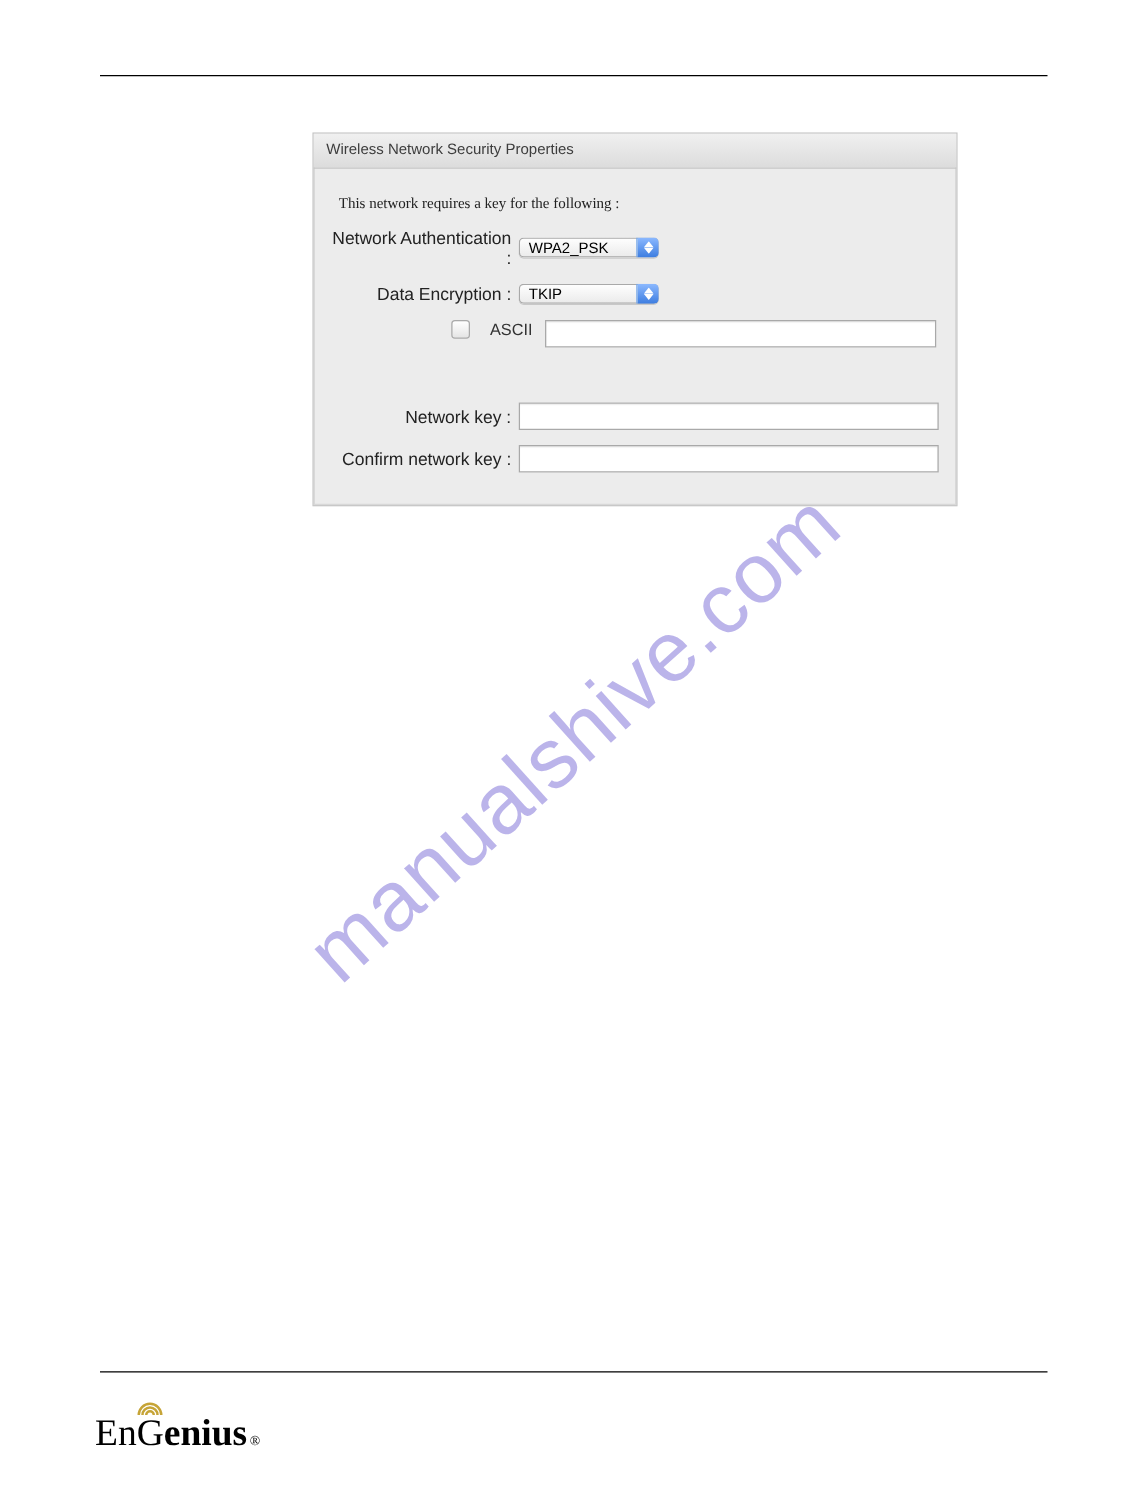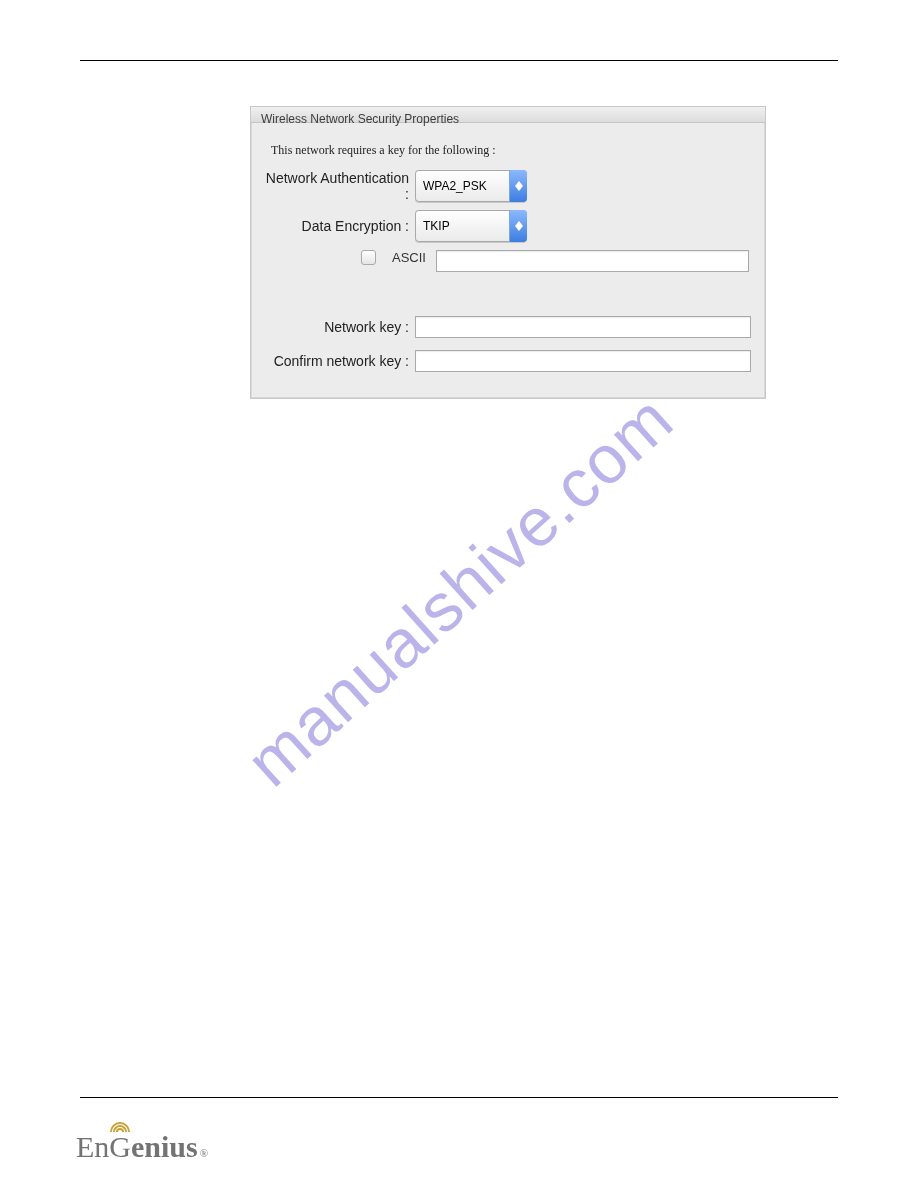--- a/index.html
+++ b/index.html
@@ -28,21 +28,21 @@
       left: 250px;
       top: 106px;
       width: 516px;
       background: #ececec;
       border: 1px solid #c8c8c8;
       box-shadow: 0 0 0 1px #d8d8d8 inset;
       font-size: 13px;
       color: #222;
     }
     .dialog-titlebar {
-      height: 16px;
+      height: 28px;
       line-height: 24px;
       padding: 0 10px;
       font-size: 12px;
       color: #3d3d3d;
       background: linear-gradient(#f0f0f0, #dcdcdc);
       border-bottom: 1px solid #c5c5c5;
     }
     .dialog-body {
       padding: 14px 14px 16px 14px;
     }
@@ -66,21 +66,21 @@
       flex-shrink: 0;
     }
     .form-control {
       flex: 1;
       display: flex;
       align-items: center;
     }
     .aqua-select {
       display: inline-flex;
       align-items: stretch;
-      height: 32px;
+      height: 16px;
       border-radius: 4px;
       overflow: hidden;
       box-shadow: 0 1px 0 rgba(0,0,0,0.15), 0 0 0 1px #a9a9a9 inset;
       background: linear-gradient(#ffffff, #eaeaea);
       font-size: 12px;
       gap: 16px;
     }
     .aqua-select .sel-text {
       padding: 0 8px;
       display: flex;
@@ -201,21 +201,21 @@
       font-weight: 400;
     }
 
     .logo {
       position: absolute;
       left: 76px;
       bottom: 24px;
       display: flex;
       align-items: baseline;
       font-family: Georgia, "Times New Roman", serif;
-      color: #737373;
+      color: #000000;
     }
     .logo .en {
       font-size: 30px;
       font-weight: 400;
     }
     .logo .g-wrap {
       position: relative;
       display: inline-block;
     }
     .logo .g {

